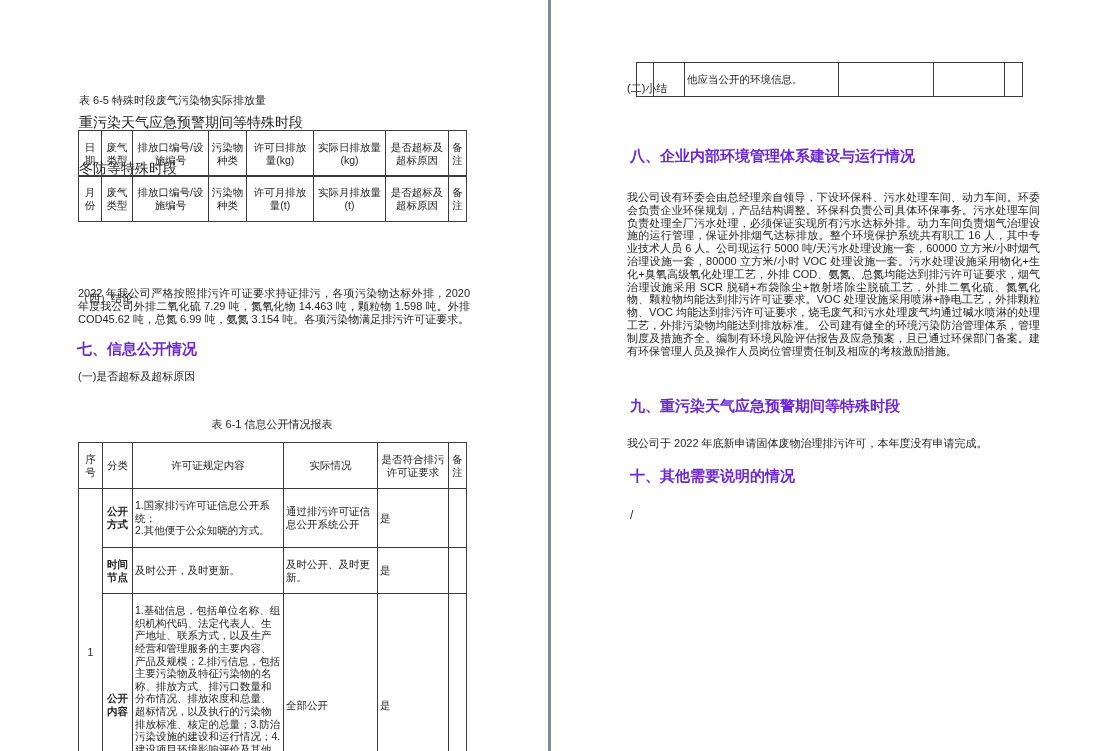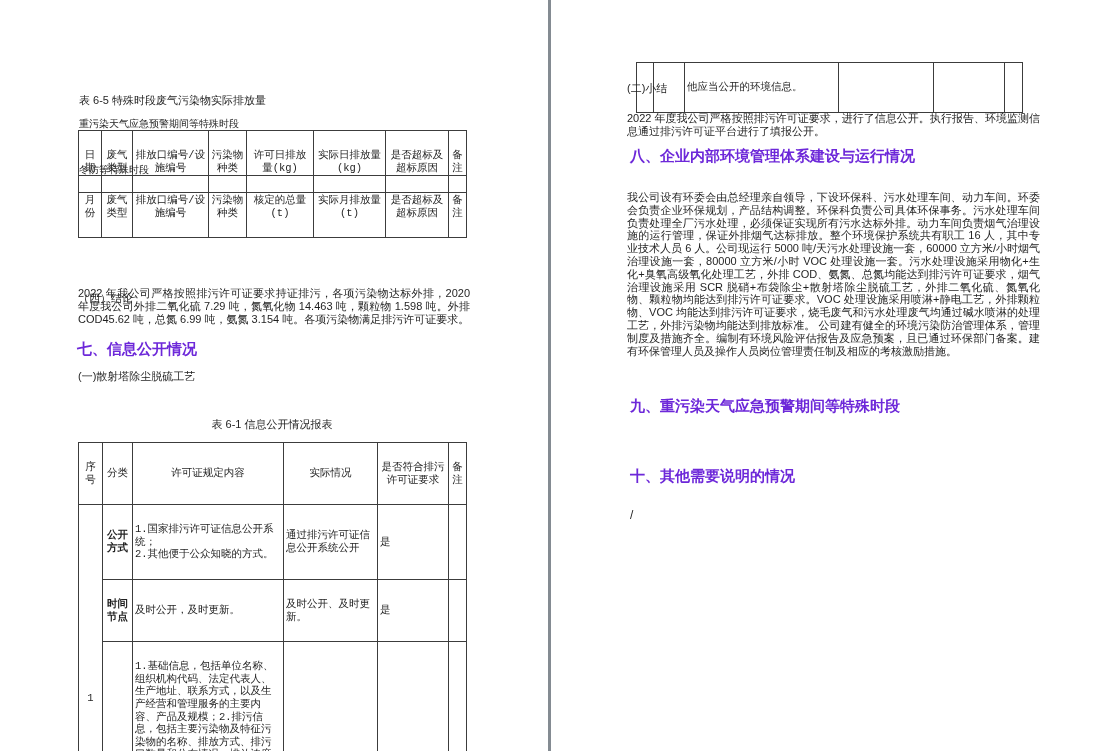--- a/index.html
+++ b/index.html
@@ -8,26 +8,26 @@
     background:#fefefe;
     font-family:"Liberation Sans","DejaVu Sans",sans-serif;
     color:#1f1f1f;
   }
   .abs{position:absolute;}
   .page{position:absolute;top:0;height:751px;background:#fff;}
   #page-left{left:0;width:588px;}
   #page-right{left:551px;width:549px;}
   .divider{position:absolute;top:0;height:751px;width:3px;background:#848b92;}
   .cap{font-size:11px;line-height:13px;}
-  .sublabel{font-size:10px;line-height:13px;}
+  .sublabel{font-size:14px;line-height:13px;font-family:Liberation Mono, monospace;}
   .para{font-size:11px;line-height:12.8px;text-align:justify;}
   .h-paren{font-size:11px;line-height:15px;}
   .h-num{font-size:15px;line-height:17px;font-weight:bold;color:#6d28d9;}
   table.doc{border-collapse:collapse;table-layout:fixed;font-size:10.5px;line-height:12.6px;color:#1f1f1f;}
-  table.doc td,table.doc th{border:1px solid #3c3c3c;padding:18px 2px;vertical-align:middle;overflow:hidden;font-weight:normal;font-family:Liberation Mono, monospace;}
+  table.doc td,table.doc th{border:1px solid #3c3c3c;padding:10px 2px;vertical-align:middle;overflow:hidden;font-weight:normal;}
   table.doc th{text-align:center;}
   table.doc .c{text-align:center;}
   table.doc .b{font-weight:bold;}
   table.doc .l{text-align:left;}
   table.doc .prelined{white-space:pre-line;}
   .t71 th{font-weight:bold;}
   .caption-center{text-align:center;}
   .slash{font-size:12px;}
 </style>
 </head>
@@ -76,35 +76,35 @@
         <col style="width:72px">
         <col style="width:63px">
         <col style="width:18px">
     </colgroup>
     <tbody>
         <tr style="height:28px">
       <th>月份</th>
       <th>废气类型</th>
       <th>排放口编号/设施编号</th>
       <th>污染物种类</th>
-      <th>核定的总量(t)</th>
+      <th>许可月排放量(t)</th>
       <th>实际月排放量(t)</th>
       <th>是否超标及超标原因</th>
       <th>备注</th>
     </tr>
   </tbody>
     </table>
 
   <div class="abs h-paren" style="left:78px;top:255px;margin-top:36px;">（四）结论</div>
 
   <div class="abs para" style="left:78px;top:287px;width:392px;">2022 年我公司严格按照排污许可证要求持证排污，各项污染物达标外排，2020 年度我公司外排二氧化硫 7.29 吨，氮氧化物 14.463 吨，颗粒物 1.598 吨。外排 COD45.62 吨，总氮 6.99 吨，氨氮 3.154 吨。各项污染物满足排污许可证要求。</div>
 
   <div class="abs h-num" style="left:77px;top:340px;">七、信息公开情况</div>
 
-  <div class="abs h-paren" style="left:78px;top:369px;">(一)散射塔除尘脱硫工艺</div>
+  <div class="abs h-paren" style="left:78px;top:369px;">(一)是否超标及超标原因</div>
 
   <div class="abs cap caption-center" style="left:78px;top:418px;width:388px;">表 6-1 信息公开情况报表</div>
 
   <table class="doc t71 abs" style="left:78px;top:442px;">
     <colgroup>
       <col style="width:24px">
         <col style="width:30px">
         <col style="width:151px">
       <col style="width:94px">
         <col style="width:71px">
@@ -166,27 +166,27 @@
       <td class="l">他应当公开的环境信息。</td>
       <td></td>
       <td></td>
       <td></td>
     </tr>
   </tbody>
     </table>
 
   <div class="abs h-paren" style="left:76px;top:81px;">(二)小结</div>
 
-  <div class="abs para" style="left:76px;top:112px;width:413px;">2022 年度我公司严格按照排污许可证要求，进行了信息公开。执行报告、环境监测信息通过排污许可证平台进行了填报公开。</div>
 
   <div class="abs h-num" style="left:79px;top:147px;">八、企业内部环境管理体系建设与运行情况</div>
 
   <div class="abs para" style="left:76px;top:191px;width:413px;">
     <div>我公司设有环委会由总经理亲自领导，下设环保科、污水处理车间、动力车间。环委会负责企业环保规划，产品结构调整。环保科负责公司具体环保事务。污水处理车间负责处理全厂污水处理，必须保证实现所有污水达标外排。动力车间负责烟气治理设施的运行管理，保证外排烟气达标排放。整个环境保护系统共有职工 16 人，其中专业技术人员 6 人。公司现运行 5000 吨/天污水处理设施一套，60000 立方米/小时烟气治理设施一套，80000 立方米/小时 VOC 处理设施一套。污水处理设施采用物化+生化+臭氧高级氧化处理工艺，外排 COD、氨氮、总氮均能达到排污许可证要求，烟气治理设施采用 SCR 脱硝+布袋除尘+散射塔除尘脱硫工艺，外排二氧化硫、氮氧化物、颗粒物均能达到排污许可证要求。VOC 处理设施采用喷淋+静电工艺，外排颗粒物、VOC 均能达到排污许可证要求，烧毛废气和污水处理废气均通过碱水喷淋的处理工艺，外排污染物均能达到排放标准。 公司建有健全的环境污染防治管理体系，管理制度及措施齐全。编制有环境风险评估报告及应急预案，且已通过环保部门备案。建有环保管理人员及操作人员岗位管理责任制及相应的考核激励措施。</div>
   </div>
 
   <div class="abs h-num" style="left:79px;top:397px;">九、重污染天气应急预警期间等特殊时段</div>
 
+  <div class="abs para" style="left:76px;top:437px;width:413px;">我公司于 2022 年底新申请固体废物治理排污许可，本年度没有申请完成。</div>
 
   <div class="abs h-num" style="left:79px;top:467px;">十、其他需要说明的情况</div>
 
   <div class="abs slash" style="left:79px;top:508px;">/</div>
 </div>
 
 </body></html>

